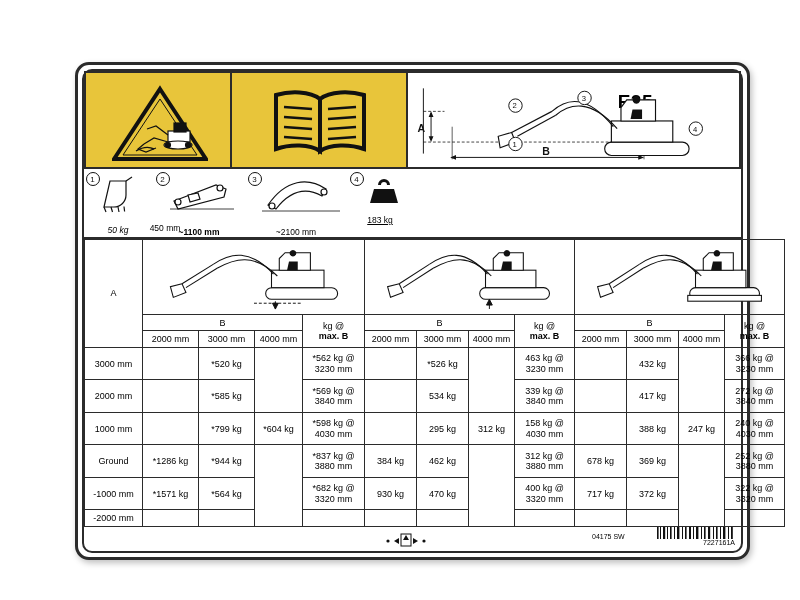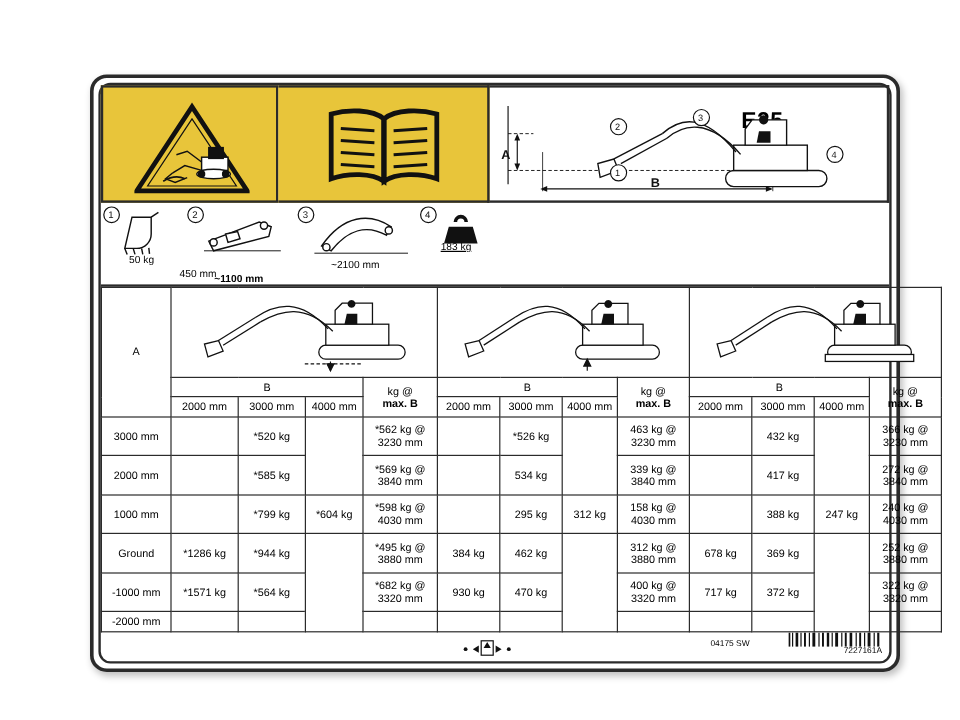--- a/index.html
+++ b/index.html
@@ -168,21 +168,21 @@
       <svg viewBox="0 0 68 44" width="68" height="44">
         <circle cx="9" cy="8" r="6.5" fill="#fff" stroke="#111"></circle>
         <text x="6.2" y="11" font-size="8" font-family="Liberation Sans" fill="#111">1</text>
         <g stroke="#111" stroke-width="1.2" fill="#fff">
           <path d="M26 10 l16 0 l0 14 a12 12 0 0 1 -12 12 l-10 0 z"></path>
           <path d="M20 36 l2 5 m5 -5 l1.5 5 m5.5 -5 l1 5 m5 -5.5 l.6 5"></path>
           <path d="M42 10 l6 -4"></path>
         </g>
       </svg>
       <div class="minilabel" style="top:52px;padding-left:47px;">450 mm</div>
-      <div class="minilabel" style="top:40px;">50 kg</div>
+      <div class="minilabel" style="top:54px;font-style:italic;">50 kg</div>
     </div>
 
     <div class="cell2">
       <svg viewBox="0 0 90 44" width="90" height="44">
         <circle cx="9" cy="8" r="6.5" fill="#fff" stroke="#111"></circle>
         <text x="6.2" y="11" font-size="8" font-family="Liberation Sans" fill="#111">2</text>
         <g stroke="#111" stroke-width="1.2" fill="#fff">
           <path d="M20 30 L62 14 l10 4 l-2 8 l-46 12 z"></path>
           <circle cx="24" cy="31" r="3"></circle>
           <circle cx="66" cy="17" r="3"></circle>
@@ -199,35 +199,35 @@
       <svg viewBox="0 0 100 44" width="100" height="44">
         <circle cx="9" cy="8" r="6.5" fill="#fff" stroke="#111"></circle>
         <text x="6.2" y="11" font-size="8" font-family="Liberation Sans" fill="#111">3</text>
         <g stroke="#111" stroke-width="1.2" fill="#fff">
           <path d="M22 34 C40 8 62 6 80 18 l-4 7 C60 16 44 20 30 38 z"></path>
           <circle cx="26" cy="35" r="3"></circle>
           <circle cx="78" cy="21" r="3"></circle>
         </g>
         <path d="M16 40 h78" stroke="#111" stroke-width=".8"></path>
       </svg>
-      <div class="minilabel" style="top:44px;">
+      <div class="minilabel" style="top:56px;">
         <span>~</span><span>2100 mm</span>
       </div>
     </div>
 
     <div class="cell4">
       <svg viewBox="0 0 64 44" width="64" height="44">
         <circle cx="9" cy="8" r="6.5" fill="#fff" stroke="#111"></circle>
         <text x="6.2" y="11" font-size="8" font-family="Liberation Sans" fill="#111">4</text>
         <g fill="#111">
           <path d="M30 14 a6 6 0 0 1 12 0 h-3 a3 3 0 0 0 -6 0 z"></path>
           <path d="M26 18 h20 l4 14 h-28 z"></path>
         </g>
       </svg>
-      <div class="minilabel" style="top:29px;text-decoration:underline;">183 kg</div>
+      <div class="minilabel" style="top:44px;text-decoration:underline;">183 kg</div>
     </div>
   </div>
 
   <div class="table-wrap">
     <table class="main">
       <colgroup>
         <col class="acol">
         <col style="width:56px">
           <col style="width:56px">
           <col style="width:48px">
@@ -378,21 +378,21 @@
         <td>388 kg</td>
         <td>247 kg</td>
         <td class="two-line"><span>240 kg @</span><br><span>4030 mm</span></td>
       </tr>
 
       <tr>
         <td>Ground</td>
         <td>*1286 kg</td>
         <td>*944 kg</td>
         <td rowspan="3"></td>
-        <td class="two-line"><span>*495 kg @</span><br><span>3880 mm</span></td>
+        <td class="two-line"><span>*837 kg @</span><br><span>3880 mm</span></td>
         <td>384 kg</td>
         <td>462 kg</td>
         <td rowspan="3"></td>
         <td class="two-line"><span>312 kg @</span><br><span>3880 mm</span></td>
         <td>678 kg</td>
         <td>369 kg</td>
         <td rowspan="3"></td>
         <td class="two-line"><span>252 kg @</span><br><span>3880 mm</span></td>
       </tr>
 

